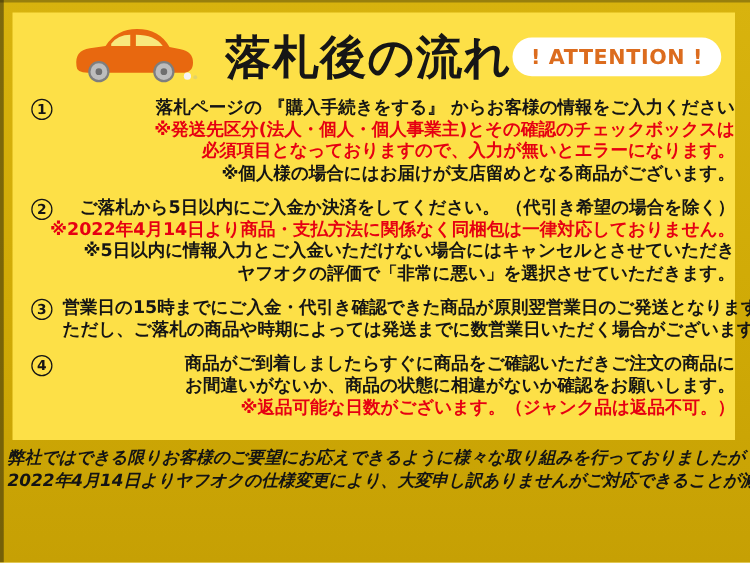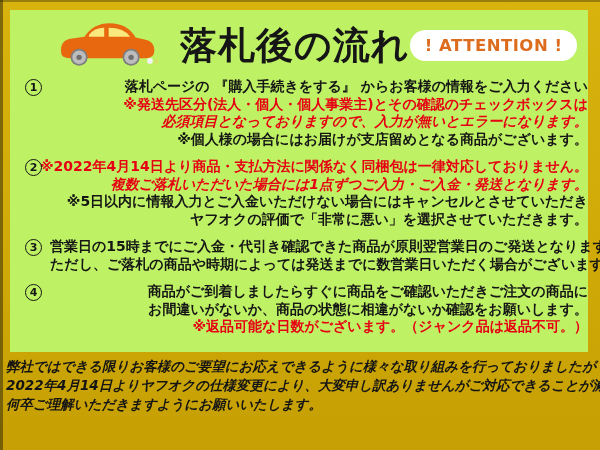--- a/index.html
+++ b/index.html
@@ -6,21 +6,21 @@
   body{
     width:600px;height:450px;position:relative;overflow:hidden;
     font-family:"DejaVu Sans",sans-serif;
     background:linear-gradient(180deg,#D8B30E 0%,#D0AA06 55%,#C6A004 100%);
   }
   .edge-left{position:absolute;left:0;top:0;bottom:0;width:3px;background:rgba(35,32,12,.5);}
   .edge-top{position:absolute;left:0;top:0;right:0;height:2px;background:rgba(35,32,12,.35);}
 
   .panel{
     position:absolute;left:10px;top:10px;width:578px;height:342px;
-    background:#bef264;box-sizing:border-box;padding-top:7px;
+    background:#fde047;box-sizing:border-box;padding-top:7px;
   }
   .header{display:flex;align-items:center;padding:2px 16px 0 42px;height:52px;margin-bottom:7px;}
   .car{flex:0 0 auto;}
   .title{
     margin:0 0 0 20px;font-size:37px;font-weight:bold;color:#161616;
     letter-spacing:1px;white-space:nowrap;line-height:1;
   }
   .badge{
     margin-left:auto;background:#FFFFFF;color:#DC6C1E;
     font-size:16.5px;font-weight:bold;letter-spacing:.5px;
@@ -31,21 +31,21 @@
   .item{position:relative;padding-left:28px;margin-bottom:10px;}
   .num{
     position:absolute;left:3px;top:1px;width:15px;height:15px;
     border:1.7px solid #151515;border-radius:50%;
     font-size:11px;font-weight:bold;color:#151515;
     text-align:center;line-height:15px;
   }
   .ln{font-size:14px;font-weight:bold;line-height:17.5px;color:#151515;white-space:nowrap;text-align:right;}
   .red{color:#E60012;}
   .sub{margin-left:-10px;}
-  .subcont{margin-left:-3px;font-style:italic;}
+  .subcont{margin-left:-3px;}
 
   .footer{position:absolute;left:0;top:357px;right:0;padding:0 6px;}
   .fln{font-size:13.5px;font-weight:bold;line-height:19px;color:#141414;white-space:nowrap;font-style:italic;}
   .fnote{margin-top:13px;padding-left:22px;}
 </style>
 </head>
 <body>
 
 <div class="edge-left"></div>
 <div class="edge-top"></div>
@@ -77,22 +77,22 @@
     <div class="item">
       <span class="num">1</span>
       <div class="ln">落札ページの 『購入手続きをする』 からお客様の情報をご入力ください</div>
       <div class="ln red sub">※発送先区分(法人・個人・個人事業主)とその確認のチェックボックスは</div>
       <div class="ln red subcont">必須項目となっておりますので、入力が無いとエラーになります。</div>
       <div class="ln sub">※個人様の場合にはお届けが支店留めとなる商品がございます。</div>
     </div>
 
     <div class="item">
       <span class="num">2</span>
+      <div class="ln">ご落札から5日以内にご入金か決済をしてください。 （代引き希望の場合を除く）</div>
       <div class="ln red sub">※2022年4月14日より商品・支払方法に関係なく同梱包は一律対応しておりません。</div>
-      <div class="ln red subcont">複数ご落札いただいた場合には1点ずつご入力・ご入金・発送となります。</div>
       <div class="ln sub">※5日以内に情報入力とご入金いただけない場合にはキャンセルとさせていただき</div>
       <div class="ln">ヤフオクの評価で「非常に悪い」を選択させていただきます。</div>
     </div>
 
     <div class="item">
       <span class="num">3</span>
       <div class="ln">営業日の15時までにご入金・代引き確認できた商品が原則翌営業日のご発送となります。</div>
       <div class="ln">ただし、ご落札の商品や時期によっては発送までに数営業日いただく場合がございます。</div>
     </div>
 
@@ -102,14 +102,13 @@
       <div class="ln">お間違いがないか、商品の状態に相違がないか確認をお願いします。</div>
       <div class="ln red">※返品可能な日数がございます。（ジャンク品は返品不可。）</div>
     </div>
 
   </div>
 </div>
 
 <div class="footer">
   <div class="fln">弊社ではできる限りお客様のご要望にお応えできるように様々な取り組みを行っておりましたが</div>
   <div class="fln">2022年4月14日よりヤフオクの仕様変更により、大変申し訳ありませんがご対応できることが減少します。</div>
-  <div class="fln">何卒ご理解いただきますようにお願いいたします。</div>
 </div>
 
 </body></html>

